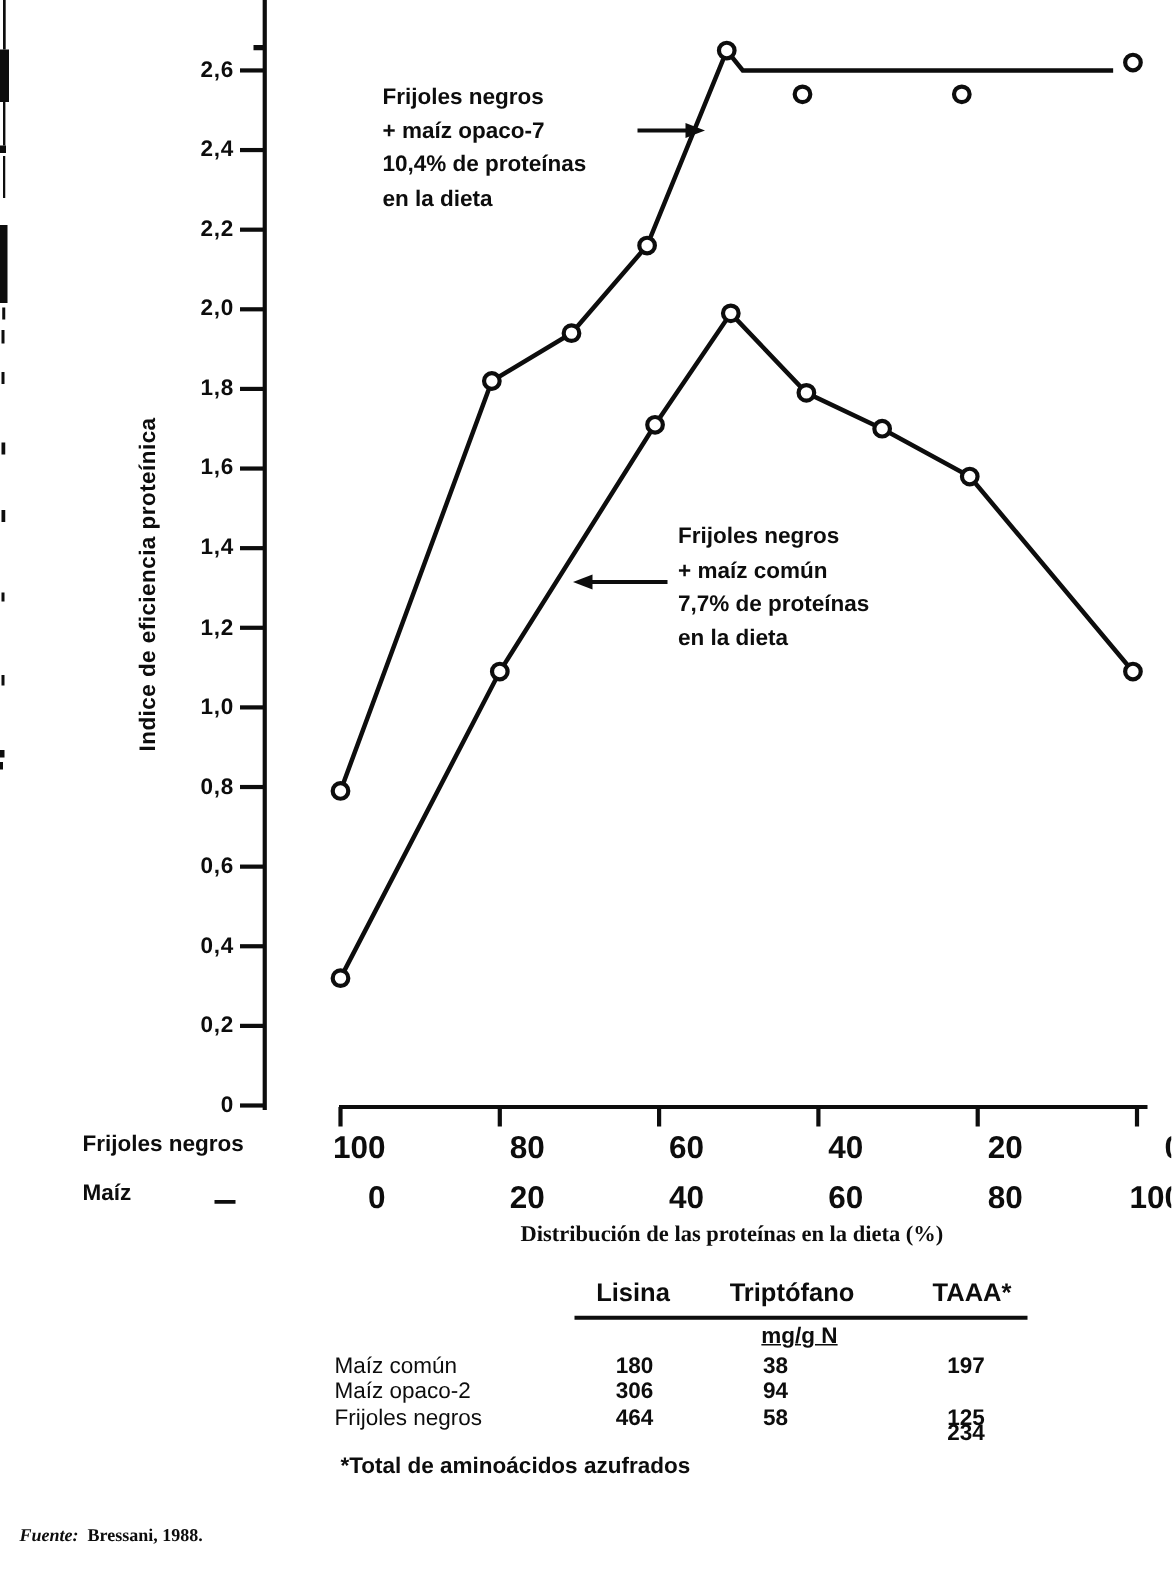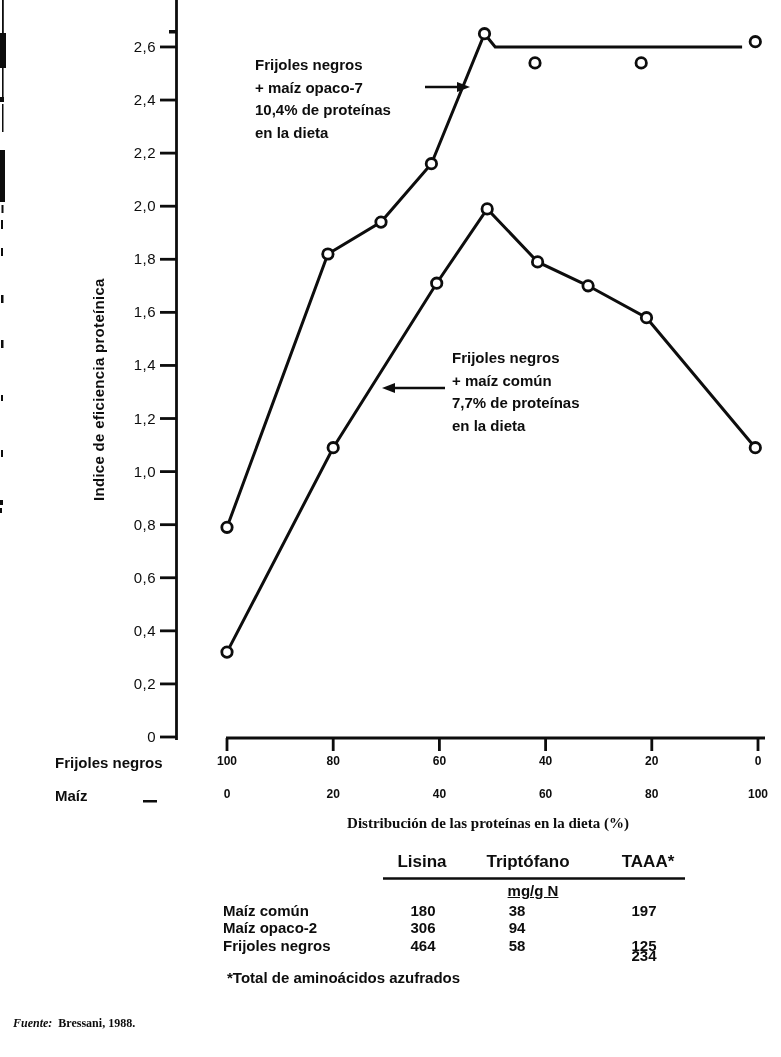--- a/index.html
+++ b/index.html
@@ -3,38 +3,38 @@
 <meta charset="utf-8">
 <style>
   html,body{margin:0;padding:0;background:#fff;}
   .fig{
     position:relative; width:781px; height:1057px; background:#fff;
     font-family:"Liberation Sans", sans-serif; color:#0d0d0d; overflow:hidden;
   }
   .fig svg{position:absolute; left:0; top:0;}
   .abs{position:absolute; white-space:nowrap;}
   .ytick{position:absolute; left:108px; width:48px; text-align:right;
-         font-size:15px; font-weight:400; letter-spacing:.5px;}
-  .xv1,.xv2{position:absolute; width:60px; text-align:center; font-size:12px; font-weight:600;}
+         font-size:15px; font-weight:700; letter-spacing:.5px;}
+  .xv1,.xv2{position:absolute; width:60px; text-align:right; font-size:21px; font-weight:600;}
   .xv1{top:754px;} .xv2{top:787px;}
   .rowlab{font-size:15px; font-weight:600;}
   .yaxis-title{
     position:absolute; left:90px; top:232px; height:316px;
     writing-mode:vertical-rl; transform:rotate(180deg);
     font-size:15px; font-weight:600; text-align:center; letter-spacing:.3px;
   }
   .xaxis-title{position:absolute; left:278px; top:815px; width:420px; text-align:center;
                font-size:15px; font-weight:600;font-family:Liberation Serif, serif;}
   .ann{position:absolute; font-size:15px; font-weight:600; line-height:22.5px;}
   .ann1{left:255px; top:54px;}
   .ann2{left:452px; top:347px;}
   .th{position:absolute; top:852px; text-align:center; font-size:17px; font-weight:700;}
   .unit{position:absolute; top:882px; left:493px; width:80px; text-align:center;
         font-size:15px; font-weight:600;text-decoration:underline;}
-  .trowlab{position:absolute; left:223px; width:160px; font-size:15px; font-weight:700;}
+  .trowlab{position:absolute; left:223px; width:160px; font-size:15px; font-weight:400;}
   .tcell{position:absolute; width:70px; text-align:center; font-size:15px; font-weight:600;}
   .footnote{position:absolute; left:227px; top:969px; font-size:15px; font-weight:600;}
   .fuente{position:absolute; left:13px; top:1016px; font-family:"Liberation Serif", serif;
           font-size:12px; font-weight:600;}
   .fuente em{font-style:italic; font-weight:700; margin-right:6px;}
 </style>
 </head>
 <body>
 
 <div class="fig">

